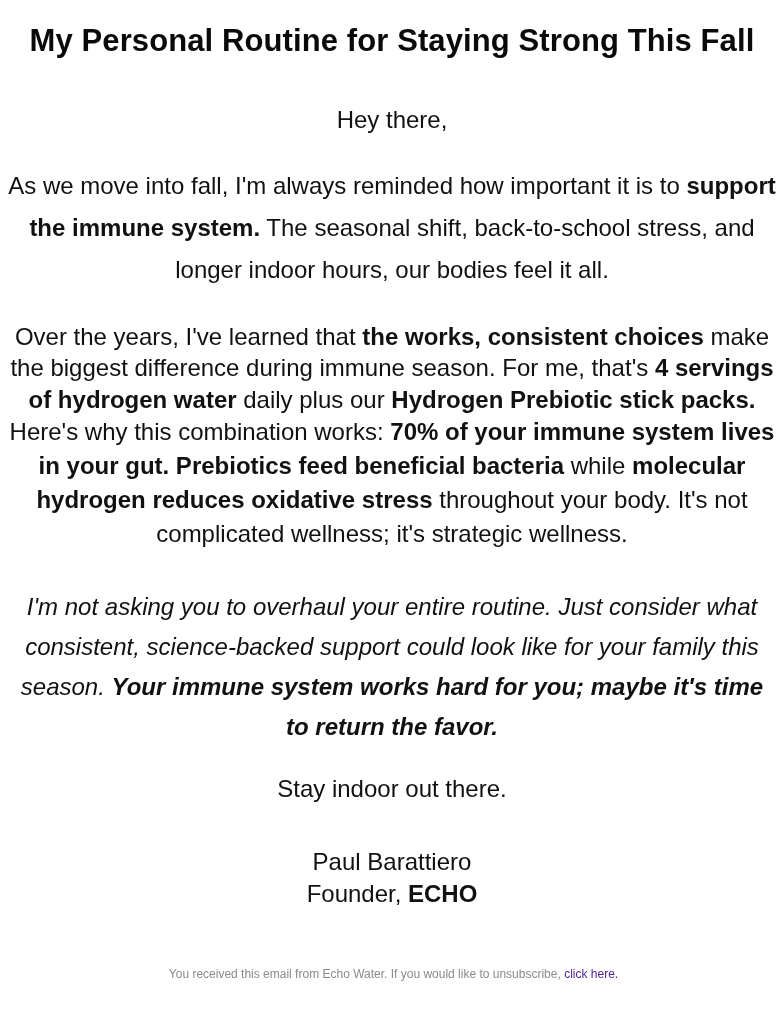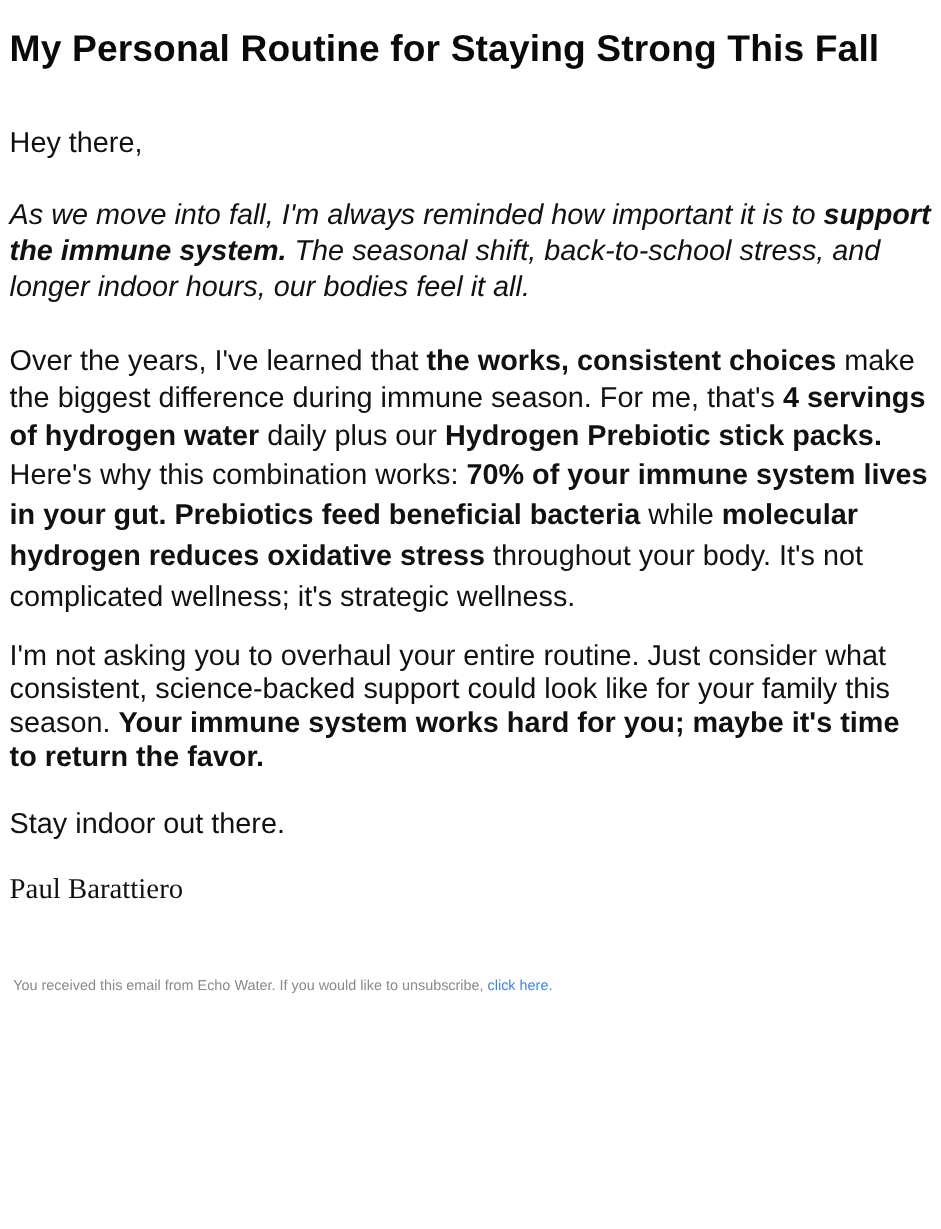--- a/index.html
+++ b/index.html
@@ -1,42 +1,42 @@
 <!DOCTYPE html>
 <html><head>
 <meta charset="utf-8">
 <style>
   html, body { margin: 0; padding: 0; background: #ffffff; }
   body {
     width: 784px; height: 1024px; overflow: hidden;
     font-family: "Liberation Sans", sans-serif;
     color: #111111;
   }
-  .email { padding: 0 8px; }
+  .email { padding: 0 8px; text-align: center; }
   h1 {
     font-size: 31px; font-weight: bold; margin: 0;
     padding-top: 22px; line-height: 38px; letter-spacing: 0.1px;
     color: #0a0a0a;
   }
   p.body {
     font-size: 24px; line-height: 31.5px; margin: 0;
   }
   p.greeting { margin-top: 44px; }
-  p.p1 { margin-top: 29px; line-height: 30px; font-style: italic; }
+  p.p1 { margin-top: 29px; line-height: 42px; }
   p.p2 { margin-top: 30px; }
   p.p3 { line-height: 34px; }
-  p.p4 { margin-top: 18px; line-height: 28px; }
+  p.p4 { margin-top: 36px; line-height: 40px; font-style: italic; }
   p.closing { margin-top: 26px; }
-  p.sig-name { margin-top: 22px; line-height: 32px; font-family: Liberation Serif, serif; }
+  p.sig-name { margin-top: 41px; line-height: 32px; }
   p.sig-title { line-height: 32px; }
   .footer {
     margin-top: 56px; padding-left: 3px;
     font-size: 12px; color: #8a8a8a; line-height: 16px;
   }
-  .footer a { color: #3b82f6; text-decoration: none; }
+  .footer a { color: #4c1d95; text-decoration: none; }
   b { font-weight: bold; }
 </style>
 </head>
 <body>
 
 <div class="email">
   <h1>My Personal Routine for Staying Strong This Fall</h1>
 
   <p class="body greeting">Hey there,</p>
 
@@ -44,15 +44,16 @@
 
   <p class="body p2"><span>Over the years, I've learned that </span><b>the works, consistent choices</b><span> make the biggest difference during immune season. For me, that's </span><b>4 servings of hydrogen water</b><span> daily plus our </span><b>Hydrogen Prebiotic stick packs.</b></p>
 
   <p class="body p3"><span>Here's why this combination works: </span><b>70% of your immune system lives in your gut. Prebiotics feed beneficial bacteria</b><span> while </span><b>molecular hydrogen reduces oxidative stress</b><span> throughout your body. It's not complicated wellness; it's strategic wellness.</span></p>
 
   <p class="body p4"><span>I'm not asking you to overhaul your entire routine. Just consider what consistent, science-backed support could look like for your family this season. </span><b>Your immune system works hard for you; maybe it's time to return the favor.</b></p>
 
   <p class="body closing">Stay indoor out there.</p>
 
   <p class="body sig-name">Paul Barattiero</p>
+  <p class="body sig-title"><span>Founder, </span><b>ECHO</b></p>
 
   <div class="footer"><span>You received this email from Echo Water. If you would like to unsubscribe, </span><a href="#">click here.</a></div>
 </div>
 
 </body></html>

